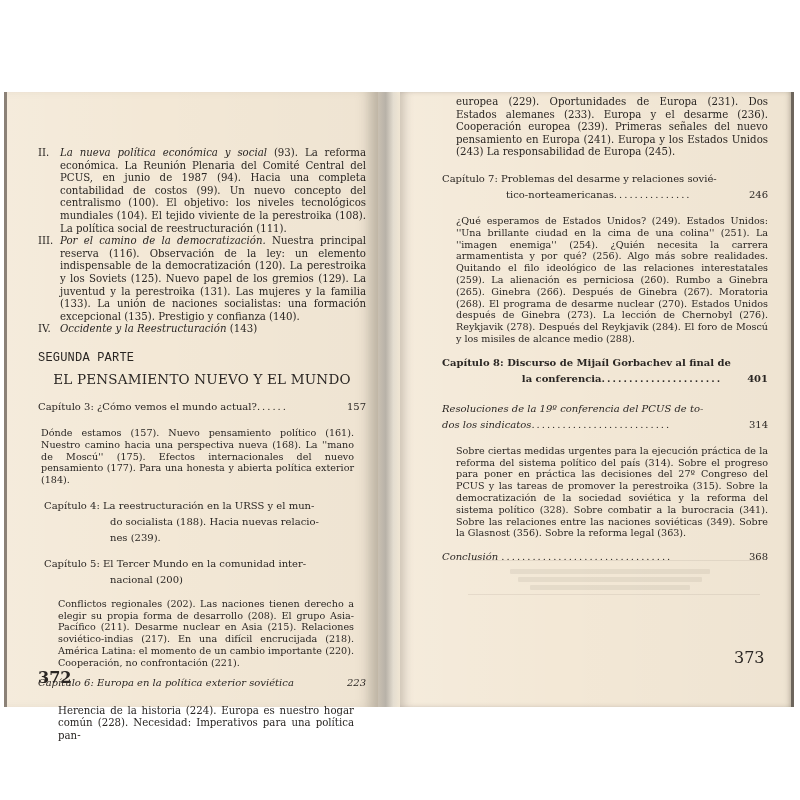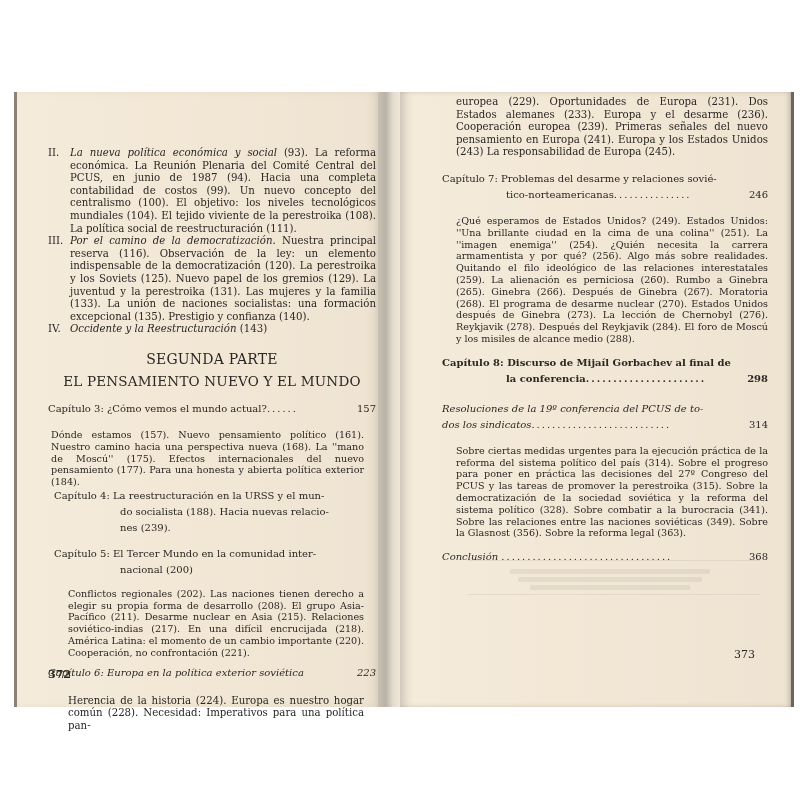--- a/index.html
+++ b/index.html
@@ -1,38 +1,38 @@
 <!DOCTYPE html>
 <html><head>
 <meta charset="utf-8">
 <style>
   html,body{margin:0;padding:0;background:#ffffff;}
   body{width:800px;height:800px;position:relative;overflow:hidden;font-family:"DejaVu Serif","Liberation Serif",serif;color:#2a2623;}
   .book{position:absolute;left:2px;top:92px;width:796px;height:615px;}
   .page{position:absolute;top:0;height:615px;background:#f3e8d6;
         background-image:linear-gradient(90deg, rgba(255,255,255,0.15), rgba(0,0,0,0) 40%, rgba(0,0,0,0.02));}
-  .page.left{left:12px;width:376px;box-shadow:inset -18px 0 14px -8px rgba(90,80,70,0.35);}
+  .page.left{left:2px;width:376px;box-shadow:inset -18px 0 14px -8px rgba(90,80,70,0.35);}
   .page.right{left:398px;width:394px;box-shadow:inset 10px 0 10px -6px rgba(110,100,90,0.3), inset -6px 0 6px -3px rgba(80,70,60,0.5);}
   .gutter{position:absolute;left:376px;top:0;width:22px;height:615px;
           background:linear-gradient(90deg,#c9c0b2 0%,#b8b2a8 35%,#e4ddd0 70%,#f0e6d4 100%);}
   .edge-left{position:absolute;left:0;top:0;width:3px;height:615px;background:#8b8177;}
   .edge-right{position:absolute;left:792px;top:0;width:3px;height:615px;background:#6d655c;}
 
   .content{position:absolute;}
   .txt{font-size:10.2px;line-height:12.6px;text-align:justify;}
   .roman{position:relative;padding-left:22px;margin-bottom:0;}
   .roman .num{position:absolute;left:0;top:0;}
   .it{font-style:italic;}
-  .part{text-align:center;font-size:14px;letter-spacing:0.2px;margin-top:15px;}
+  .part{text-align:left;font-size:12px;letter-spacing:0.2px;margin-top:15px;font-family:Liberation Mono, monospace;}
   .part-title{text-align:center;font-size:13.5px;margin-top:6px;letter-spacing:0.2px;}
   .chap{font-size:10px;line-height:16px;position:relative;}
   .chap .pg{position:absolute;right:0;bottom:0;}
   .chap .dots{letter-spacing:2px;}
   .summary{font-size:9.6px;line-height:11.8px;text-align:justify;}
-  .pagenum{position:absolute;font-size:11px;}
+  .pagenum{position:absolute;font-size:16px;}
   .ghost{position:absolute;background:rgba(120,110,100,0.12);height:1px;}
   .ghost-text{position:absolute;height:5px;background:rgba(140,130,115,0.13);border-radius:1px;}
 </style>
 </head>
 <body>
 
 <div class="book">
   <div class="page left">
     <div class="edge-left"></div>
 
@@ -52,21 +52,21 @@
 
       <div class="part">SEGUNDA PARTE</div>
       <div class="part-title">EL PENSAMIENTO NUEVO Y EL MUNDO</div>
 
       <div class="chap" style="margin-top:12px;padding-right:36px;">
         <span>Capítulo 3: ¿Cómo vemos el mundo actual?</span><span class="dots">......</span>
         <span class="pg">157</span>
       </div>
       <div class="summary" style="margin:12px 12px 0 3px;">Dónde estamos (157). Nuevo pensamiento político (161). Nuestro camino hacia una perspectiva nueva (168). La ''mano de Moscú'' (175). Efectos internacionales del nuevo pensamiento (177). Para una honesta y abierta política exterior (184).</div>
 
-      <div class="chap" style="margin-left:6px;">
+      <div class="chap" style="margin-top:12px;margin-left:6px;">
         <div>Capítulo 4: La reestructuración en la URSS y el mun-</div>
         <div style="padding-left:66px;">do socialista (188). Hacia nuevas relacio-</div>
         <div style="padding-left:66px;">nes (239).</div>
       </div>
 
       <div class="chap" style="margin-top:10px;margin-left:6px;">
         <div>Capítulo 5: El Tercer Mundo en la comunidad inter-</div>
         <div style="padding-left:66px;">nacional (200)</div>
       </div>
       <div class="summary" style="margin:10px 12px 0 20px;">Conflictos regionales (202). Las naciones tienen derecho a elegir su propia forma de desarrollo (208). El grupo Asia-Pacífico (211). Desarme nuclear en Asia (215). Relaciones soviético-indias (217). En una difícil encrucijada (218). América Latina: el momento de un cambio importante (220). Cooperación, no confrontación (221).</div>
@@ -91,22 +91,22 @@
 
       <div class="chap" style="margin-top:12px;margin-left:-4px;padding-right:30px;">
         <div>Capítulo 7: Problemas del desarme y relaciones sovié-</div>
         <div style="padding-left:64px;"><span>tico-norteamericanas</span><span class="dots">...............</span></div>
         <span class="pg">246</span>
       </div>
       <div class="summary" style="margin:12px 0 0 10px;">¿Qué esperamos de Estados Unidos? (249). Estados Unidos: ''Una brillante ciudad en la cima de una colina'' (251). La ''imagen enemiga'' (254). ¿Quién necesita la carrera armamentista y por qué? (256). Algo más sobre realidades. Quitando el filo ideológico de las relaciones interestatales (259). La alienación es perniciosa (260). Rumbo a Ginebra (265). Ginebra (266). Después de Ginebra (267). Moratoria (268). El programa de desarme nuclear (270). Estados Unidos después de Ginebra (273). La lección de Chernobyl (276). Reykjavik (278). Después del Reykjavik (284). El foro de Moscú y los misiles de alcance medio (288).</div>
 
       <div class="chap" style="margin-top:10px;margin-left:-4px;padding-right:30px;font-weight:bold;">
         <div>Capítulo 8: Discurso de Mijaíl Gorbachev al final de</div>
-        <div style="padding-left:64px;"><span>la conferencia</span><span class="dots">......................</span></div>
-        <span class="pg">298</span>
+        <div style="padding-left:64px;text-align:center;"><span>la conferencia</span><span class="dots">......................</span></div>
+        <span class="pg">401</span>
       </div>
 
       <div class="chap it" style="margin-top:14px;margin-left:-4px;padding-right:30px;">
         <div>Resoluciones de la 19º conferencia del PCUS de to-</div>
         <div><span>dos los sindicatos</span><span class="dots" style="font-style:normal;">...........................</span></div>
         <span class="pg" style="font-style:normal;">314</span>
       </div>
       <div class="summary" style="margin:12px 0 0 10px;">Sobre ciertas medidas urgentes para la ejecución práctica de la reforma del sistema político del país (314). Sobre el progreso para poner en práctica las decisiones del 27º Congreso del PCUS y las tareas de promover la perestroika (315). Sobre la democratización de la sociedad soviética y la reforma del sistema político (328). Sobre combatir a la burocracia (341). Sobre las relaciones entre las naciones soviéticas (349). Sobre la Glasnost (356). Sobre la reforma legal (363).</div>
 
       <div class="chap" style="margin-top:10px;margin-left:-4px;padding-right:30px;">

